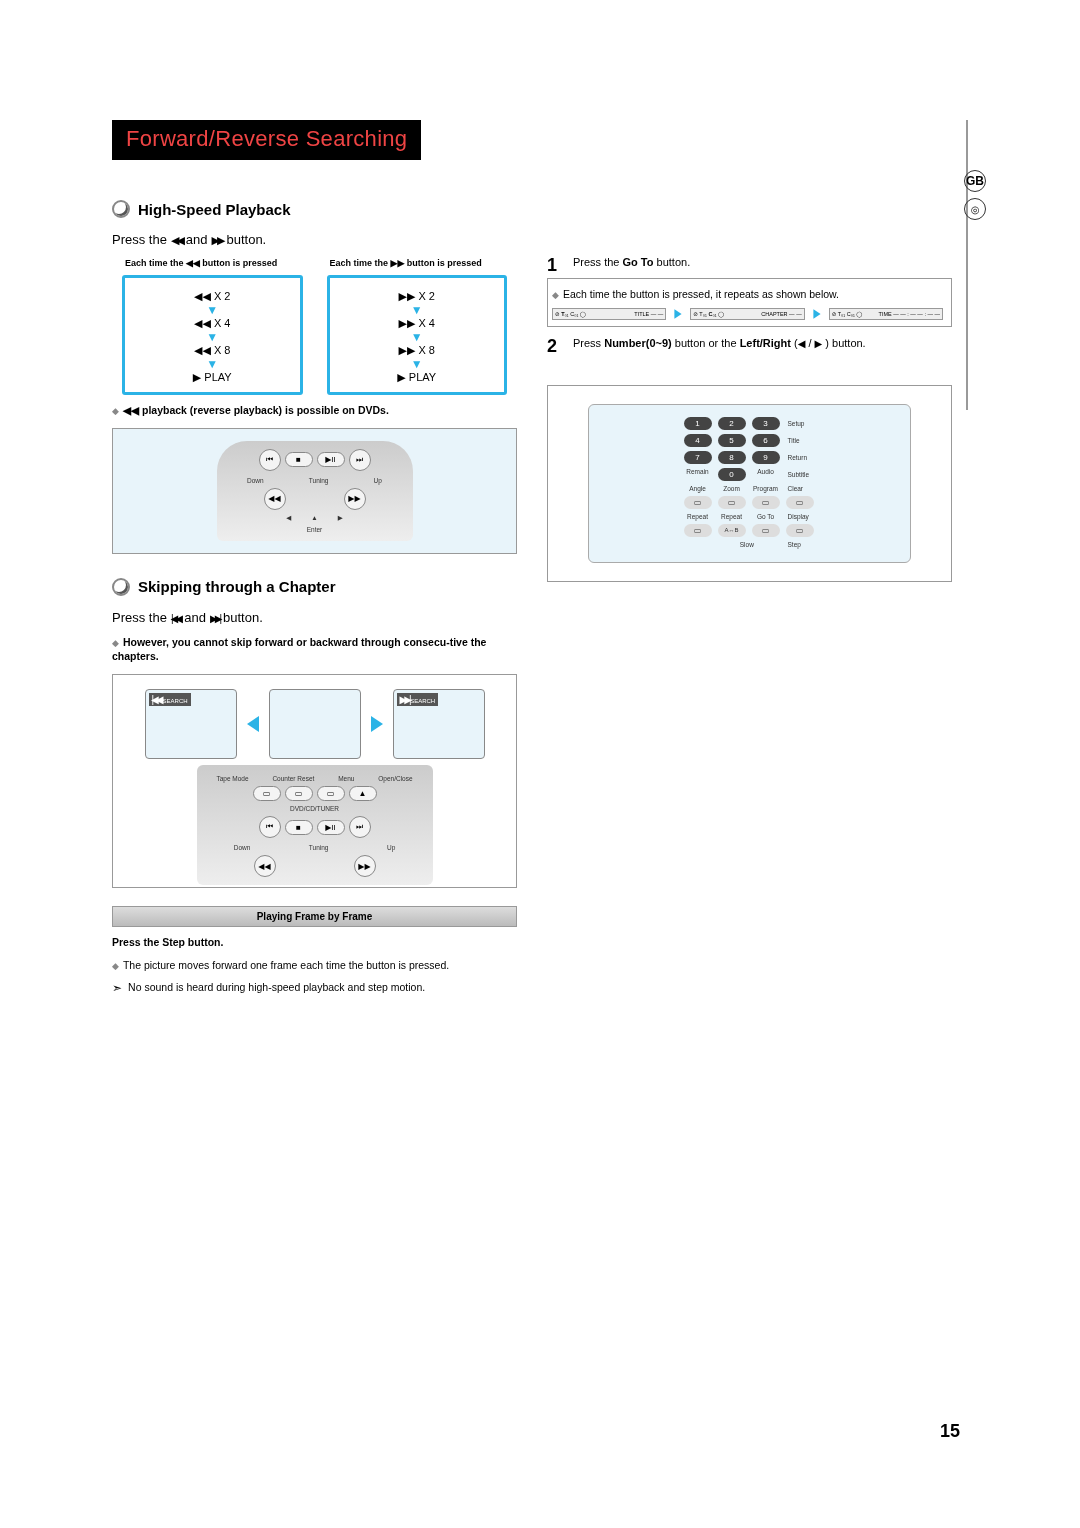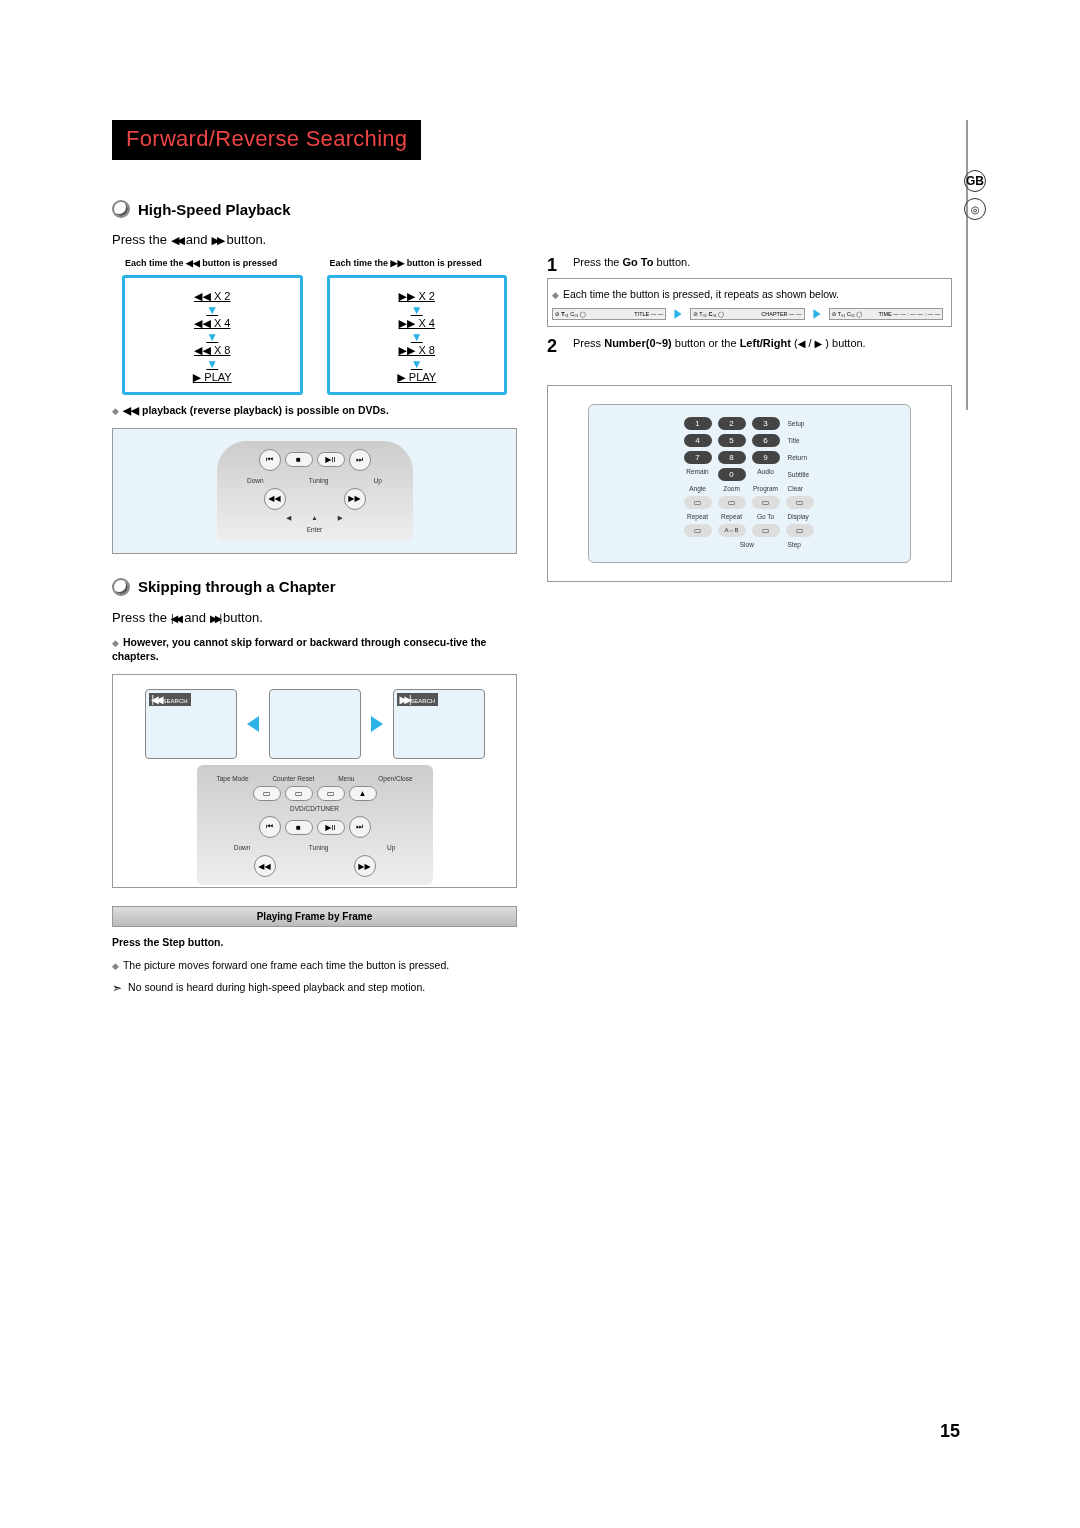--- a/index.html
+++ b/index.html
@@ -13,21 +13,21 @@
   .bullet { width:14px; height:14px; border:2px solid #888; border-radius:50%; box-shadow:inset -2px -2px 0 #555; flex-shrink:0; }
   .section-title { font-size:15px; font-weight:bold; }
   .body-text { font-size:13px; display:flex; align-items:center; gap:4px; margin:6px 0 10px 0; }
   .icon { display:inline-block; }
   .rewind-icon::before { content:"◀◀"; font-size:11px; letter-spacing:-3px; }
   .ff-icon::before { content:"▶▶"; font-size:11px; letter-spacing:-3px; }
   .skipback-icon::before { content:"|◀◀"; font-size:10px; letter-spacing:-3px; }
   .skipfwd-icon::before { content:"▶▶|"; font-size:10px; letter-spacing:-3px; }
   .left-arrow::before { content:"◀"; font-size:10px;}
   .right-arrow::before { content:"▶"; font-size:10px;}
-  .speed-table { display:flex; gap:24px; margin:4px 0 8px 0; padding:0 10px;text-decoration:underline; }
+  .speed-table { display:flex; gap:24px; margin:4px 0 8px 0; padding:0 10px; }
   .speed-col { flex:1; border:3px solid #2bb3e6; border-radius:3px; padding:10px 4px 6px 4px; position:relative; margin-top:18px; background:#fff;}
   .speed-col .col-head { position:absolute; top:-20px; left:0; right:0; font-size:9px; font-weight:bold; text-align:left;}
   .speed-item { text-align:center; font-size:11px; margin:2px 0; }
   .darrow { color:#2bb3e6; font-size:12px; text-align:center; margin:-2px 0; }
   .note { font-size:10.5px; margin:8px 0 4px 0; line-height:1.4; }
   .note b { font-weight:bold; }
   .diamond::before { content:"◆"; color:#888; font-size:9px; margin-right:4px; }
   .figure { border:1px solid #999; background:#e8f4fa; margin:10px 0; padding:10px; position:relative; }
   .remote-mock { background:linear-gradient(#ccc,#eee); border-radius:30px 30px 6px 6px; padding:8px; display:flex; flex-direction:column; align-items:center; gap:4px; margin:0 auto; width:180px;}
   .btn-row { display:flex; gap:4px; align-items:center; }

